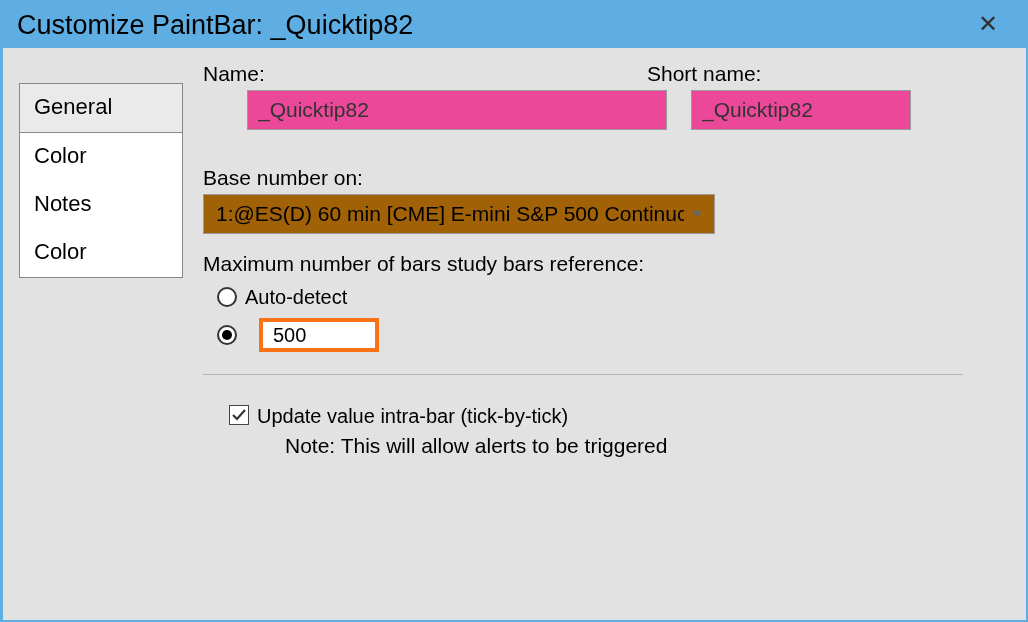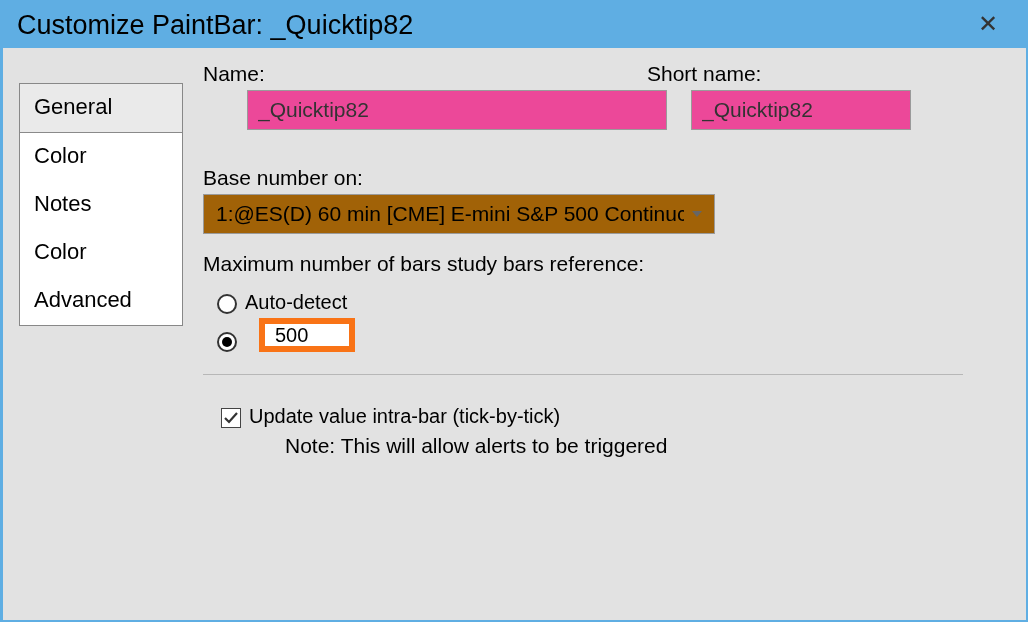--- a/index.html
+++ b/index.html
@@ -113,21 +113,21 @@
   }
   .select-wrap .caret {
     width: 0; height: 0;
     border-left: 5px solid transparent;
     border-right: 5px solid transparent;
     border-top: 6px solid #666;
     margin-left: 8px;
   }
   .radio-row {
     display: flex;
-    align-items: flex-end;
+    align-items: center;
     margin-left: 14px;
     margin-top: 4px;
     gap: 8px;
     height: 34px;
   }
   .radio {
     width: 20px; height: 20px;
     border: 2px solid #333;
     border-radius: 50%;
     display: inline-flex;
@@ -136,38 +136,38 @@
     cursor: pointer;
     background: #fff;
   }
   .radio.checked::after {
     content: "";
     width: 10px; height: 10px;
     background: #000;
     border-radius: 50%;
   }
   .num-input {
-    border: 6px solid #f97316;
+    border: 4px solid #f97316;
     background: #fff;
     padding: 4px 10px;
     font-size: 20px;
     height: 34px;
-    width: 96px;
+    width: 120px;
     margin-left: 14px;
   }
   .hr {
     border: none;
     border-top: 1px solid #b7b7b7;
     margin: 22px 0 30px 0;
     width: 760px;
   }
   .check-row {
     display: flex;
-    align-items: flex-end;
-    margin-left: 18px;
+    align-items: flex-start;
+    margin-left: 26px;
     gap: 8px;
   }
   .checkbox {
     width: 20px; height: 20px;
     border: 1px solid #444;
     background: #fff;
     display: inline-flex;
     align-items: center;
     justify-content: center;
     cursor: pointer;
@@ -188,21 +188,20 @@
     <span class="close">✕</span>
   </div>
 
   <div class="body">
 
     <div class="tabs">
       <div class="tab active"><span>General</span></div>
       <div class="tab"><span>Color</span></div>
       <div class="tab"><span>Notes</span></div>
       <div class="tab"><span>Color</span></div>
-      <div class="tab"><span>Advanced</span></div>
     </div>
 
     <div class="content">
 
       <div class="row">
         <div class="col name">
           <div class="label">Name:</div>
           <input class="text-input" type="text" value="_Quicktip82" style="">
         </div>
         <div class="col short">

